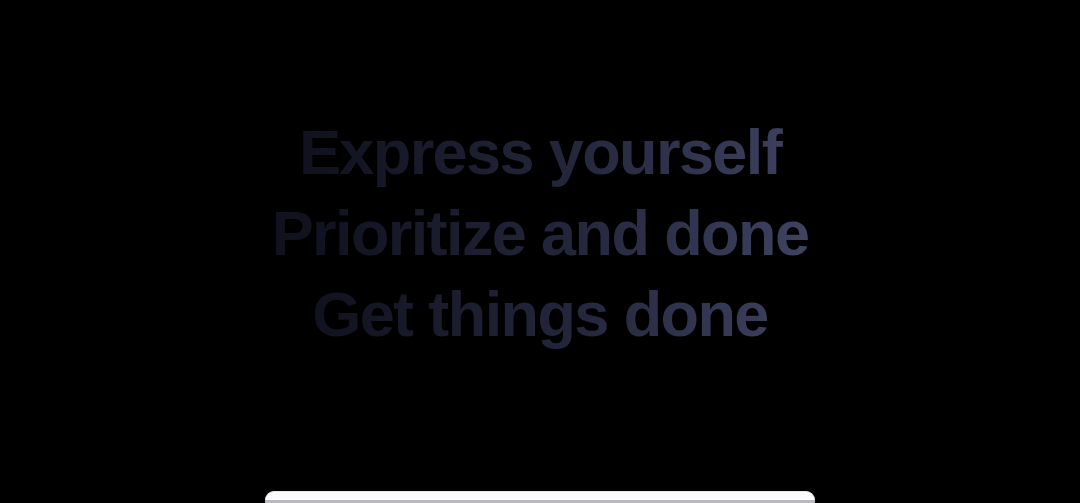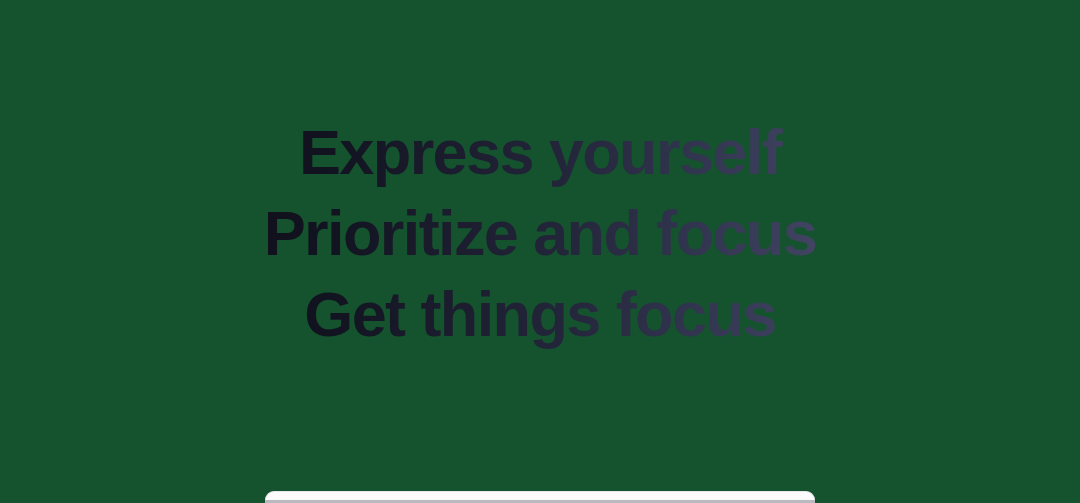--- a/index.html
+++ b/index.html
@@ -12,21 +12,21 @@
     height: 503px;
     background: #f1f1f4;
     font-family: "Liberation Sans", sans-serif;
     overflow: hidden;
     position: relative;
   }
 
   .slide {
     position: absolute;
     inset: 0;
-    background: #14532d;
+    background: #000000;
     overflow: hidden;
   }
 
   
   .headline-block {
     position: absolute;
     left: 0;
     right: 0;
     top: 112px;
     text-align: center;
@@ -81,20 +81,20 @@
     background: #b9b9bf;
   }
 </style>
 </head>
 <body>
 
 <div class="slide">
 
   <div class="headline-block">
     <span class="headline-line">Express yourself</span>
-    <span class="headline-line">Prioritize and focus</span>
-    <span class="headline-line">Get things focus</span>
+    <span class="headline-line">Prioritize and done</span>
+    <span class="headline-line">Get things done</span>
   </div>
 
   <div class="bottom-card"></div>
   <div class="bottom-rule"></div>
 
 </div>
 
 </body></html>

